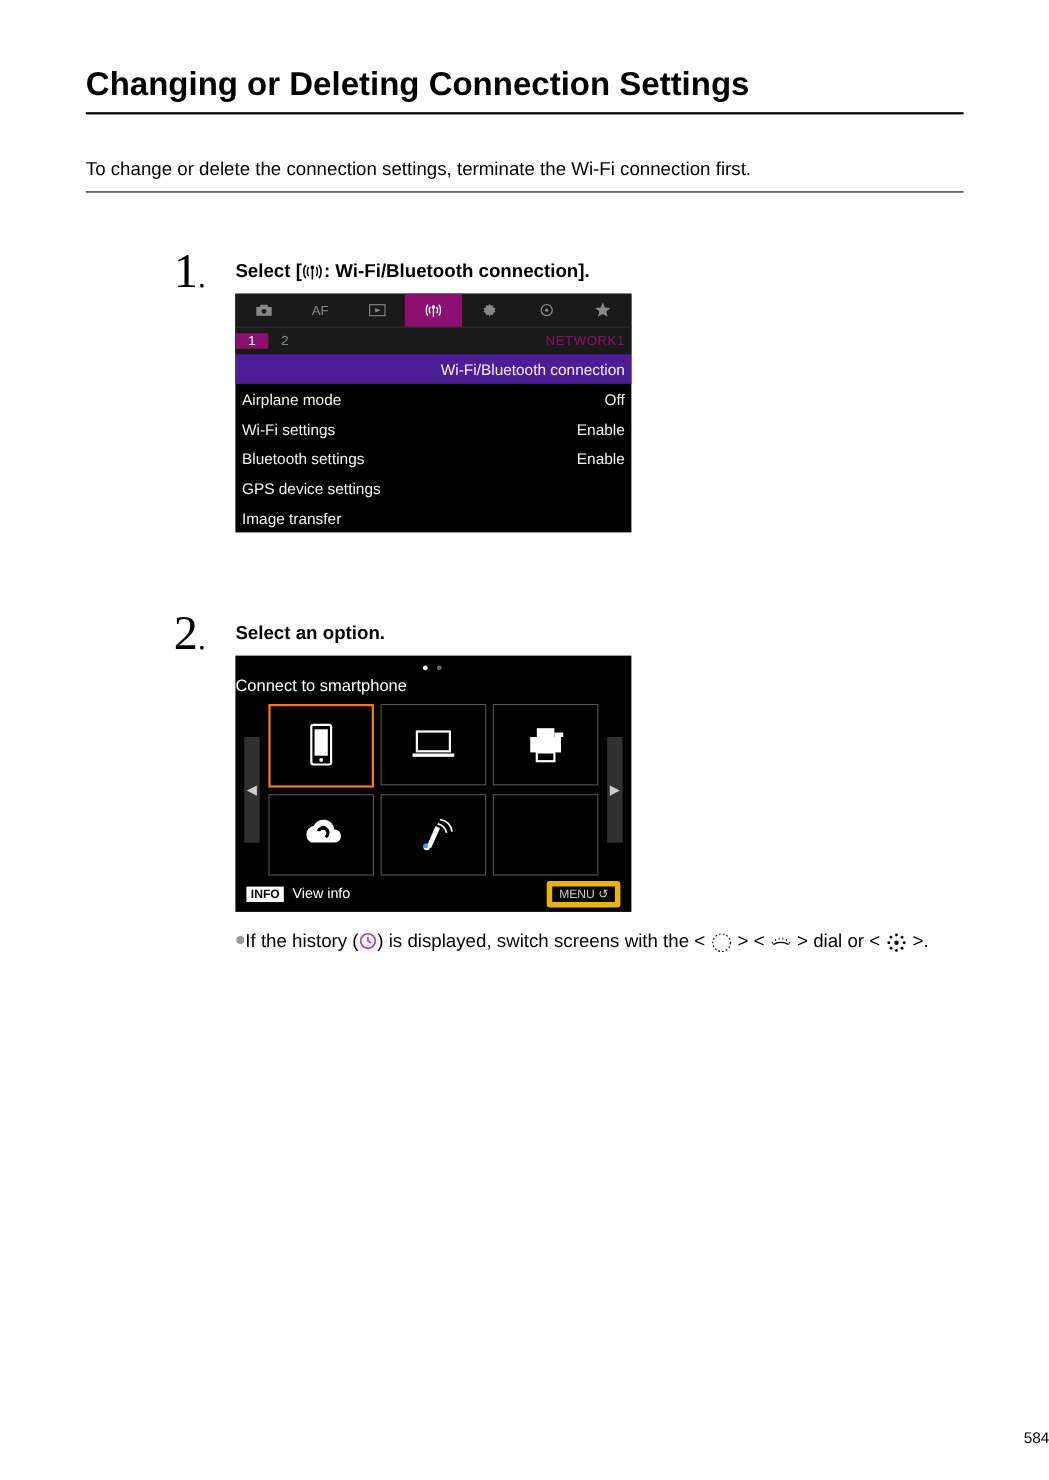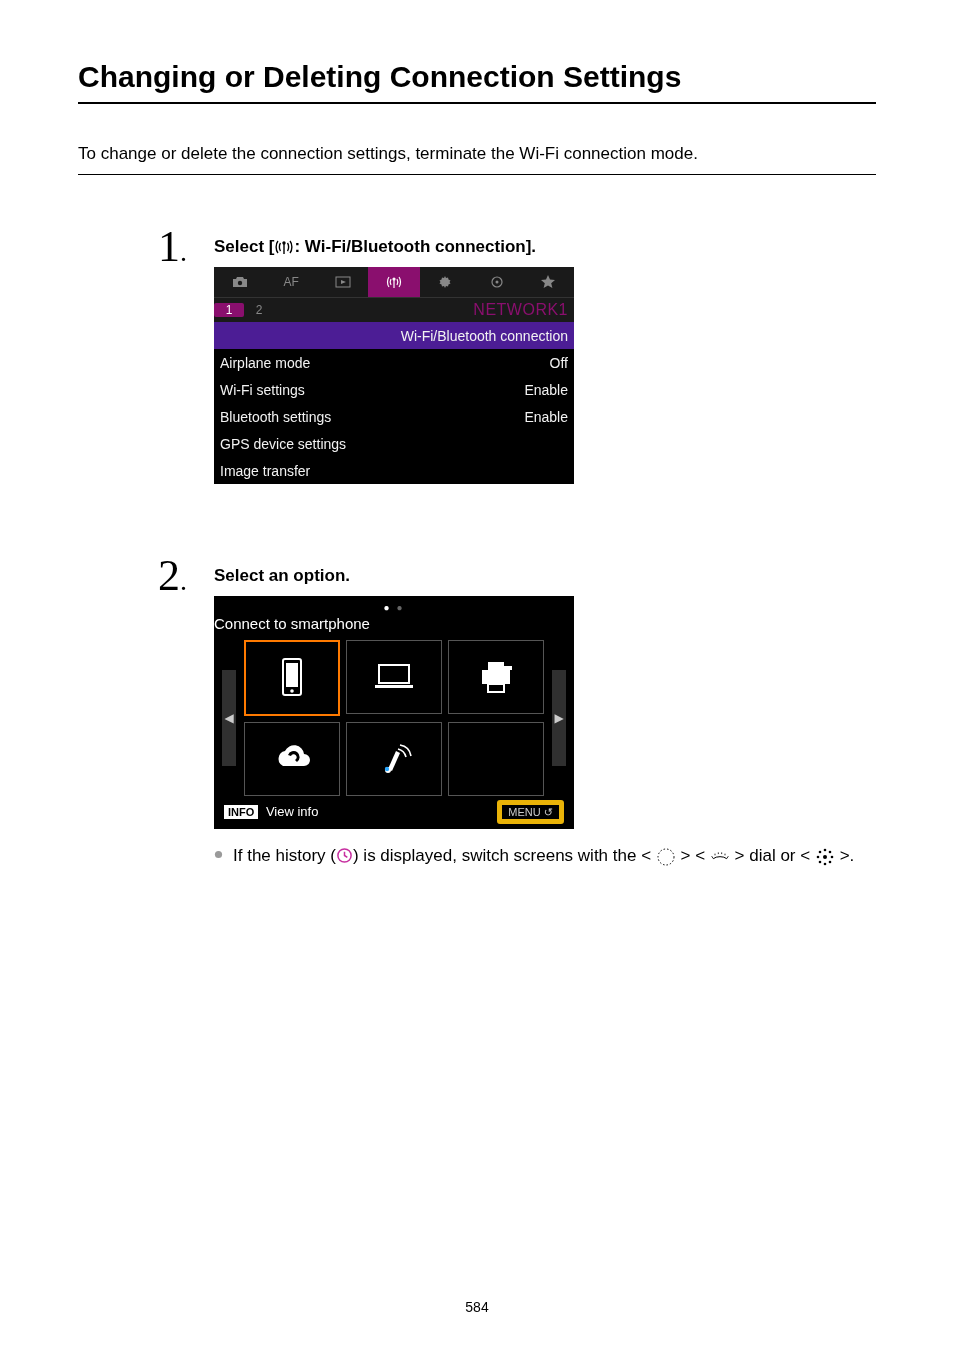--- a/index.html
+++ b/index.html
@@ -69,21 +69,21 @@
     display:flex; align-items:center; height:24px; background:#1a1a1a;
     font-size:12px;
   }
   .cam1 .subtab {
     width:30px; text-align:center; color:#888;
   }
   .cam1 .subtab.sel {
     background:#8a0f6e; color:#fff; border-radius:2px;
   }
   .cam1 .netlabel {
-    margin-left:auto; padding-right:6px; font-size:16px; color:#8a0f6e; letter-spacing:0.5px;
+    margin-left:auto; padding-right:6px; font-size:12px; color:#8a0f6e; letter-spacing:0.5px;
   }
   .cam1 .menurow {
     display:flex; height:27px; align-items:center; padding:0 6px;
     color:#f2f2f2;
   }
   .cam1 .menurow.sel { background:#4c1d95;justify-content:flex-end; }
   .cam1 .menurow .val { margin-left:auto; padding-left:10px;text-align:center; }
   .cam1 .menurow .obsc {
     width:30px; height:12px; background:#9e9e9e; display:inline-block;
   }
@@ -123,41 +123,41 @@
   }
   .cam2 .footer .menu {
     border:5px solid #eab308; border-radius:3px; padding:1px 6px; font-size:11px;
     color:#ccc;
   }
 
   
   svg { display:block; }
 
   .bullet-row {
-    display:flex; align-items:flex-start; gap:10px; font-size:17px;
+    display:flex; align-items:flex-start; font-size:17px;
     margin-top:14px; line-height:1.5;
   }
   .bullet-dot {
     width:9px; height:9px; flex:none; margin-top:7px;
   }
   .link-icon { display:inline-block; width:17px; height:17px; vertical-align:-3px; }
   .ctrl-icon { display:inline-block; width:20px; height:18px; vertical-align:-4px; }
 
   .page-num {
     position:absolute; bottom:30px; left:0; width:100%;
-    text-align:center; font-size:14px;
+    text-align:right; font-size:14px;
   }
 </style>
 </head>
 <body>
 
 <div class="page">
   <h1 class="title">Changing or Deleting Connection Settings</h1>
   <hr class="title-rule">
-  <p class="intro">To change or delete the connection settings, terminate the Wi-Fi connection mode.</p>
+  <p class="intro">To change or delete the connection settings, terminate the Wi-Fi connection first.</p>
   <hr class="sub-rule">
 
   <div class="steps">
 
     <div class="step">
       <div class="step-num">
         <span>1</span><span class="dot">.</span>
       </div>
       <div class="step-body">
         <div class="step-label">

